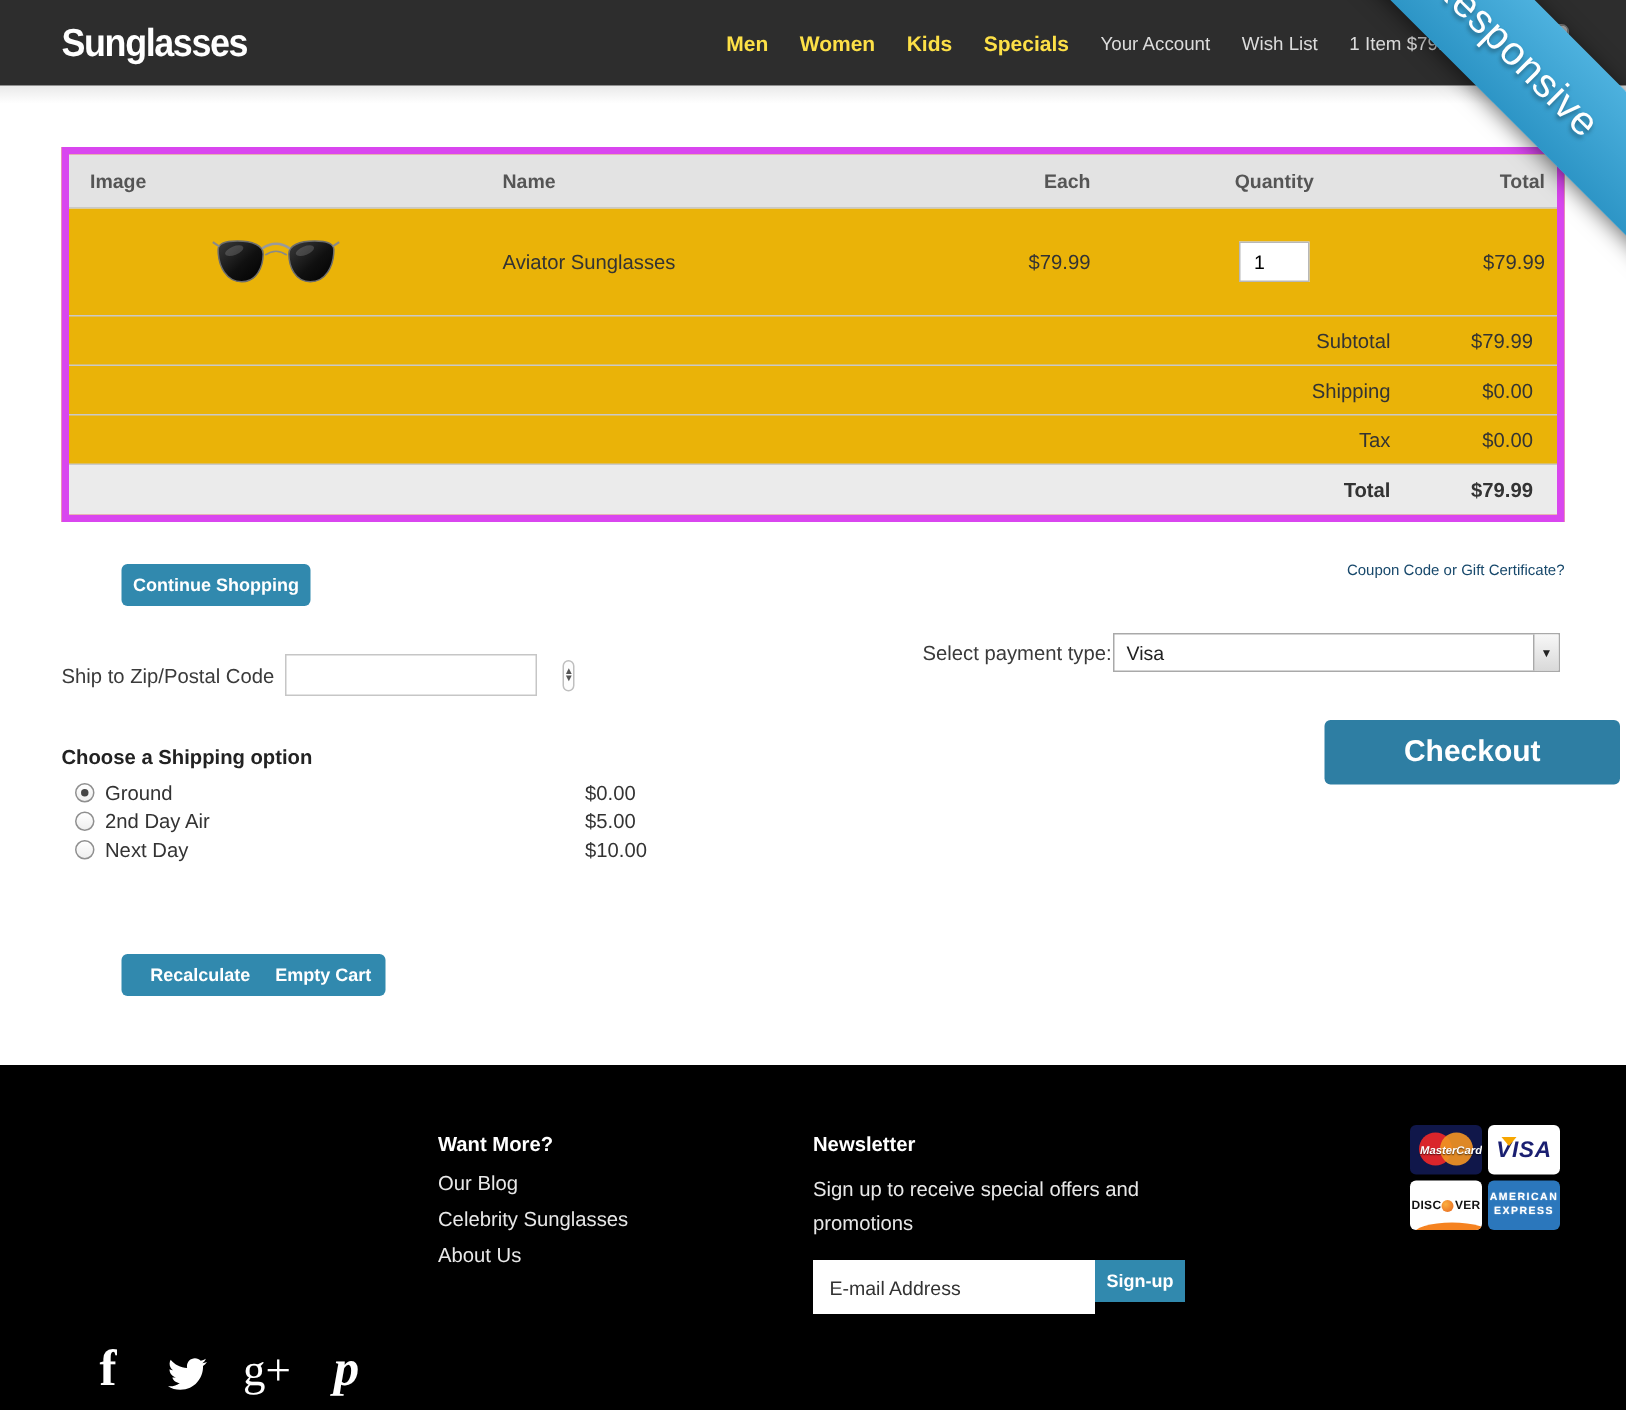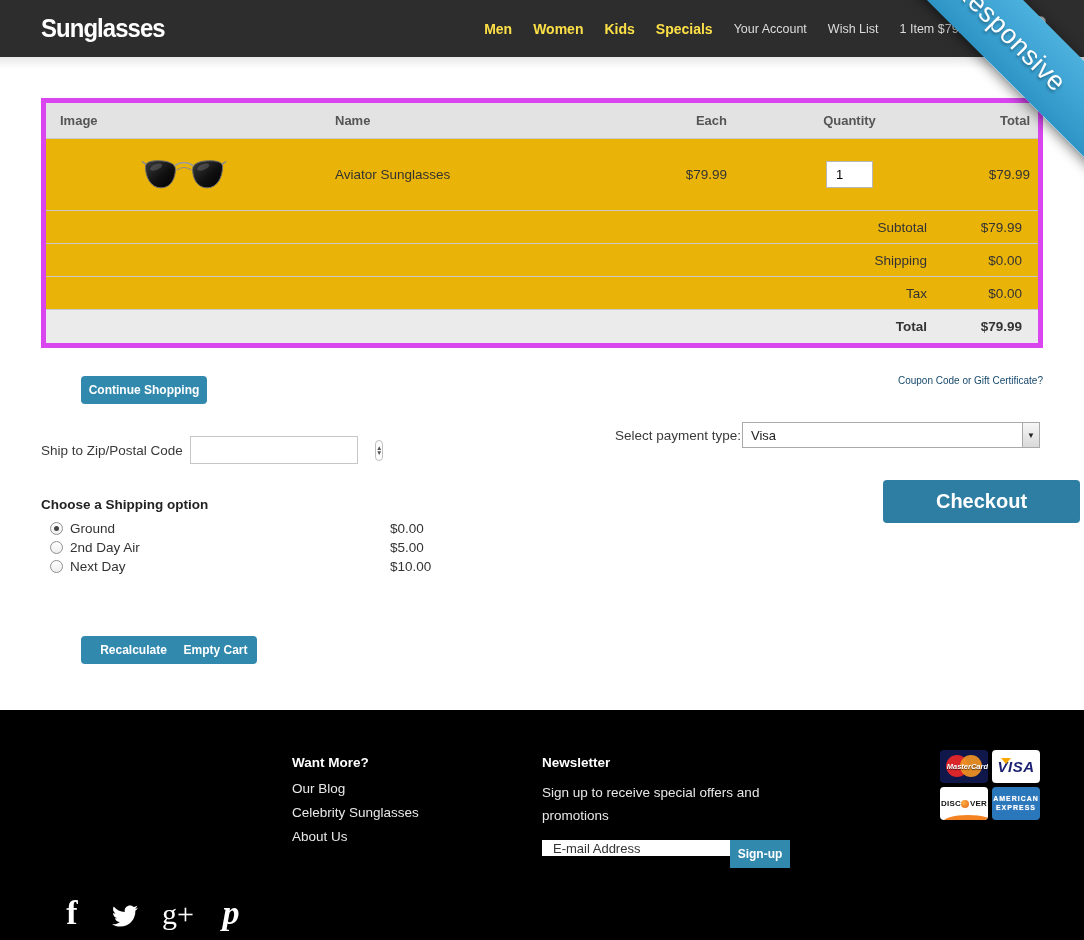--- a/index.html
+++ b/index.html
@@ -136,21 +136,21 @@
 
   
   .footer { position:absolute; top:710px; left:0; width:1084px; height:230px; background:#000; z-index:2; }
   .f-col { position:absolute; top:45px; }
   .f-col-1 { left:41px; } .f-col-2 { left:292px; } .f-col-3 { left:542px; }
   .f-head { color:#fff; font-size:13.5px; font-weight:bold; margin-bottom:11px; }
   .f-link { color:#e8e8e8; font-size:13.5px; margin-bottom:9px; cursor:pointer; }
   .f-text { color:#e8e8e8; font-size:13.5px; line-height:23px; }
   .news-row { display:flex; margin-top:13px; }
   .news-input {
-    width:188px; height:16px; border:none; outline:none; padding-left:11px;
+    width:188px; height:36px; border:none; outline:none; padding-left:11px;
     font-size:13px; font-family:"Liberation Sans",sans-serif; color:#222; background:#fff;
   }
   .news-input::placeholder { color:#333; }
   .news-btn {
     width:60px; height:28px; border:none; background:#3189ae; color:#fff;
     font-size:12px; font-weight:bold; cursor:pointer; font-family:"Liberation Sans",sans-serif;
   }
 
   .cards { position:absolute; left:940px; top:40px; display:grid;
            grid-template-columns:48px 48px; grid-auto-rows:33px; gap:4px; }

